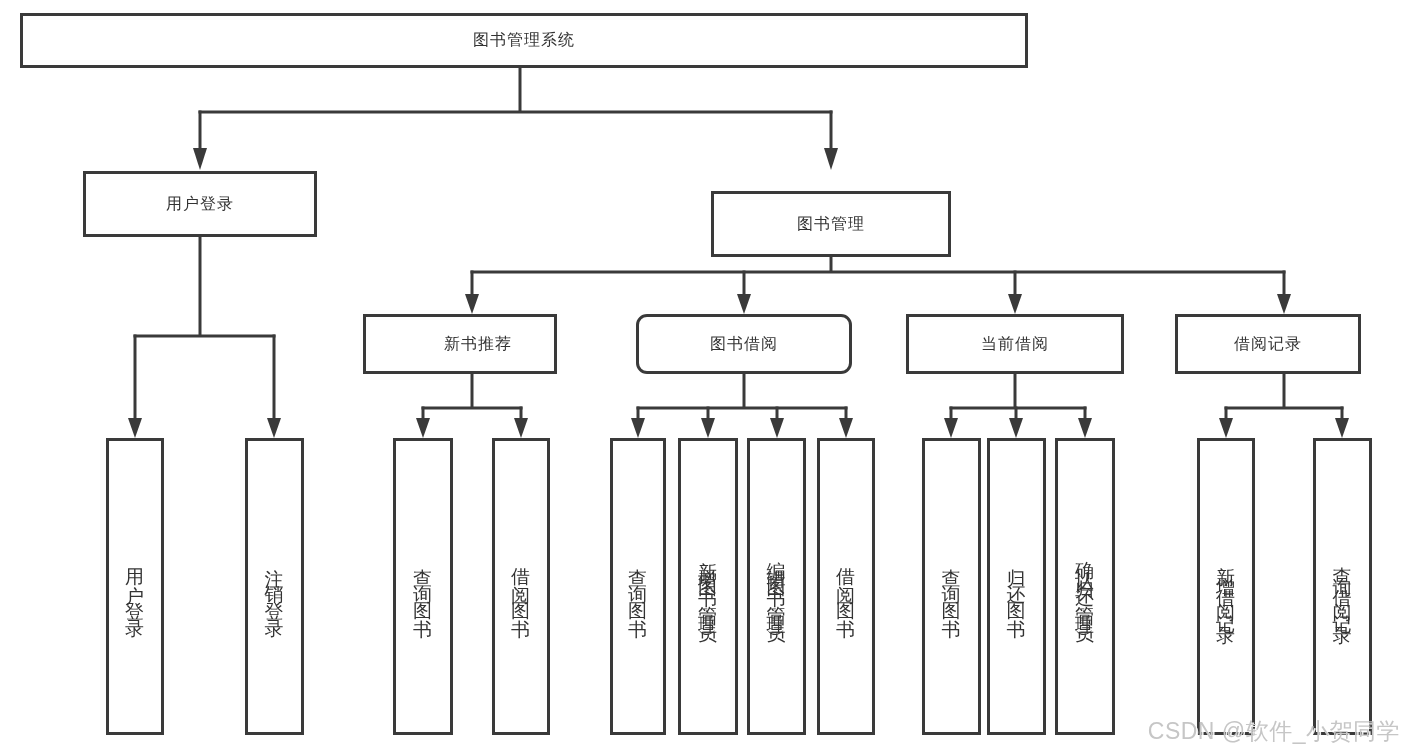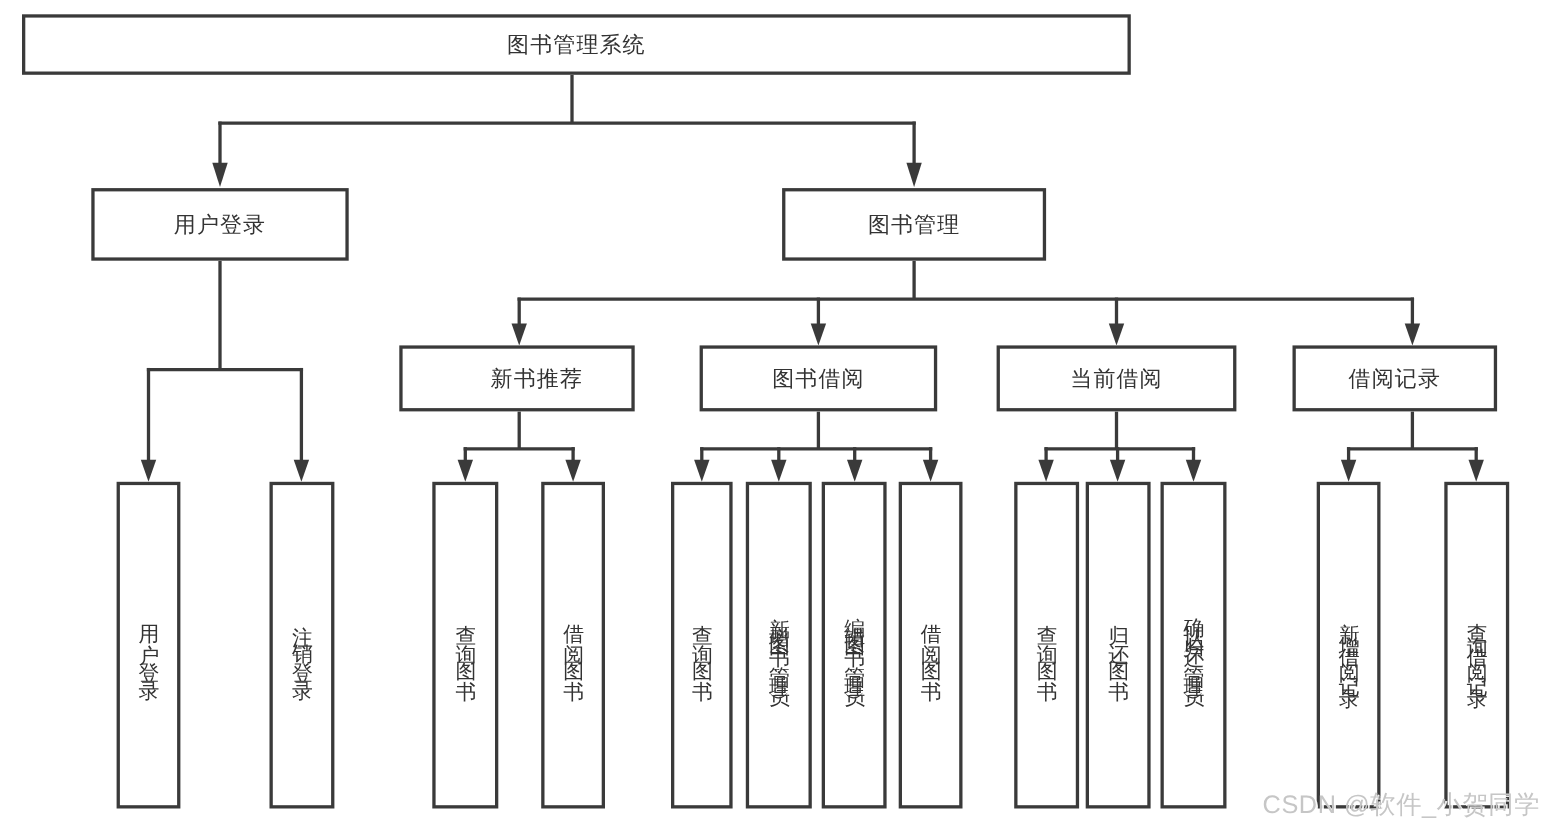--- a/index.html
+++ b/index.html
@@ -11,21 +11,21 @@
     font-family:"Liberation Sans","DejaVu Sans",sans-serif;color:var(--text);
     overflow:hidden;
   }
   .connectors{position:absolute;left:0;top:0;}
   .connectors line{stroke:var(--line);stroke-width:3px;}
   .connectors polygon{fill:var(--line);}
   .box{
     position:absolute;box-sizing:border-box;border:3px solid var(--line);
     background:var(--background);display:flex;align-items:center;justify-content:center;
   }
-  .node{font-size:20px;letter-spacing:1px;}
+  .node{font-size:16px;letter-spacing:1px;}
   .root{left:20px;top:13px;width:1008px;height:55px;}
   .l2{top:171px;height:66px;}
   .l3{top:314px;height:60px;}
   .leaf{top:438px;height:297px;}
   .vlabel{
     writing-mode:vertical-rl;text-orientation:mixed;font-size:19px;line-height:1;
     white-space:nowrap;
   }
   .ls4{letter-spacing:17px;}
   .ls6{letter-spacing:12px;}
@@ -116,28 +116,28 @@
     </g>
   </svg>
 
   <div class="box root node">
     <span>图书管理系统</span>
   </div>
 
   <div class="box l2 node" style="left:83px;width:234px;">
     <span>用户登录</span>
   </div>
-  <div class="box l2 node" style="left:711px;width:240px;">
+  <div class="box l2 node" style="left:711px;width:240px;margin-top:20px;">
     <span>图书管理</span>
   </div>
 
-  <div class="box l3 node" style="left:363px;width:214px;padding-left:36px;">
+  <div class="box l3 node" style="left:363px;width:194px;padding-left:36px;">
     <span>新书推荐</span>
   </div>
-  <div class="box l3 node" style="left:636px;width:216px;">
+  <div class="box l3 node" style="left:636px;width:216px;border-radius:11px;">
     <span>图书借阅</span>
   </div>
   <div class="box l3 node" style="left:906px;width:218px;align-items:center;">
     <span>当前借阅</span>
   </div>
   <div class="box l3 node" style="left:1175px;width:186px;">
     <span>借阅记录</span>
   </div>
 
   <div class="box leaf" style="left:106px;width:58px;">

